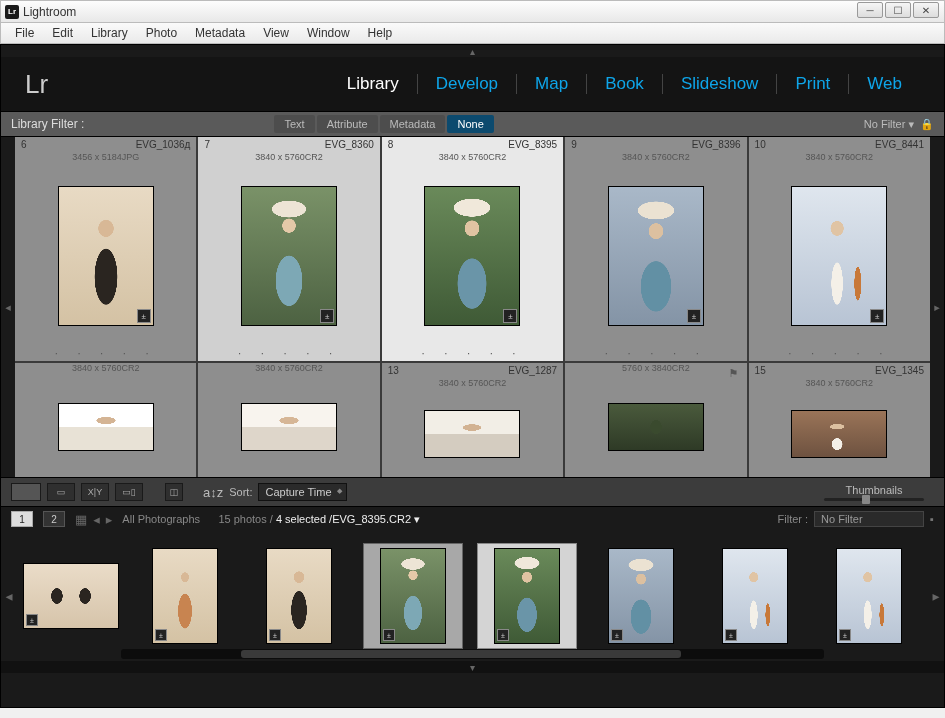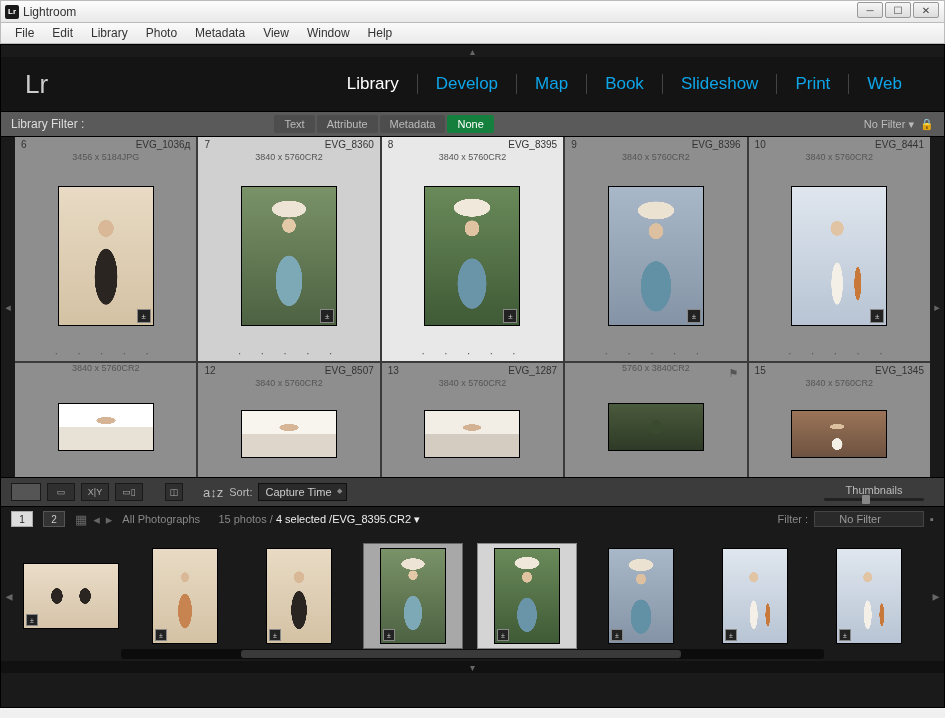--- a/index.html
+++ b/index.html
@@ -28,21 +28,21 @@
   .modules { margin-left:auto; display:flex; align-items:center; gap:0; color:#888; }
   .modules span { padding:0 18px; font-size:17px; color:#0ea5e9; border-left:1px solid #444; cursor:pointer; }
   .modules span:first-child { border-left:none; }
   .modules span.active { color:#fff; }
   
   
   .filter-bar { height:26px; background:#5a5a5a; display:flex; align-items:center; padding:0 10px; color:#ccc; font-size:12px; border-top:1px solid #000; border-bottom:1px solid #000;}
   .filter-bar .lbl { color:#ddd; }
   .filter-tabs { margin-left:auto; display:flex; gap:2px; margin-right:180px;}
   .filter-tabs span { padding:3px 10px; background:#4d4d4d; border-radius:2px; color:#bbb; font-size:11px; }
-  .filter-tabs span.active { background:#15803d; color:#fff; }
+  .filter-tabs span.active { background:#0c4a6e; color:#fff; }
   .filter-right { margin-left:auto; display:flex; align-items:center; gap:6px; color:#bbb; font-size:11px; }
   .lock-icon { width:14px; height:14px; display:inline-flex; align-items:center; justify-content:center; }
   
   
   .grid-area { height:340px; background:#4f4f4f; overflow:hidden; display:flex; position:relative;}
   .side-handle { width:14px; background:#1a1a1a; display:flex; align-items:center; justify-content:center; color:#666; font-size:11px;}
   .grid { flex:1; display:grid; grid-template-columns: repeat(5, 1fr); gap:2px; background:#3a3a3a; overflow:hidden; }
   .cell { background:#8e8e8e; display:flex; flex-direction:column; position:relative; }
   .cell.sel { background:#e8e8e8; }
   .cell.sel2 { background:#d0d0d0; }
@@ -71,21 +71,21 @@
   .slider-track { width:100px; height:3px; background:#222; position:relative; border-radius:2px;}
   .slider-thumb { position:absolute; top:-3px; left:38px; width:8px; height:9px; background:#888; border-radius:1px;}
   
   
   .infobar { height:24px; background:#1a1a1a; display:flex; align-items:center; padding:0 10px; color:#888; font-size:11px; gap:10px;}
   .numbox { width:22px; height:16px; background:#333; border:1px solid #555; color:#ccc; display:flex; align-items:center; justify-content:center; font-size:10px;}
   .numbox.active { background:#ddd; color:#222; border-color:#aaa;}
   .nav-icons { display:flex; gap:6px; align-items:center; color:#666; font-size:13px;}
   .infobar .breadcrumb { color:#888; }
   .infobar .breadcrumb .sel { color:#eee; }
-  .filter-dd { margin-left:auto; display:flex; align-items:center; gap:6px;text-align:center;}
+  .filter-dd { margin-left:auto; display:flex; align-items:center; gap:6px;}
   .filter-sel { background:#2a2a2a; color:#999; padding:1px 24px 1px 6px; border:1px solid #444; font-size:11px; width:110px;}
   
   
   .filmstrip { height:130px; background:#1a1a1a; display:flex; align-items:center; position:relative;}
   .fs-arrow { width:16px; color:#666; font-size:14px; display:flex; align-items:center; justify-content:center; height:100%;}
   .fs-track { flex:1; height:110px; display:flex; gap:14px; overflow:hidden; padding:0 4px; align-items:center;}
   .fs-item { width:100px; height:106px; display:flex; align-items:center; justify-content:center; flex-shrink:0; position:relative;}
   .fs-item.sel { background:#d4d4d4; border:1px solid #888;}
   .fs-item.sel2 { background:#a8a8a8; border:1px solid #666;}
   .fs-thumb { width:66px; height:96px; background:#666; border:1px solid #000; position:relative;}
@@ -259,24 +259,20 @@
     <div class="cell-sub">
             <span>3840 x 5760</span>
             <span>CR2</span>
           </div>
 
     <div class="thumb-wrap">
             <div class="thumb p6"></div>
           </div>
     </div>
         <div class="cell row2">
-    <div class="cell-hdr">
-            <span>12</span>
-            <span>EVG_8507</span>
-          </div>
     <div class="cell-sub">
             <span>3840 x 5760</span>
             <span>CR2</span>
           </div>
 
     <div class="thumb-wrap">
             <div class="thumb p7"></div>
           </div>
     </div>
         <div class="cell row2">

